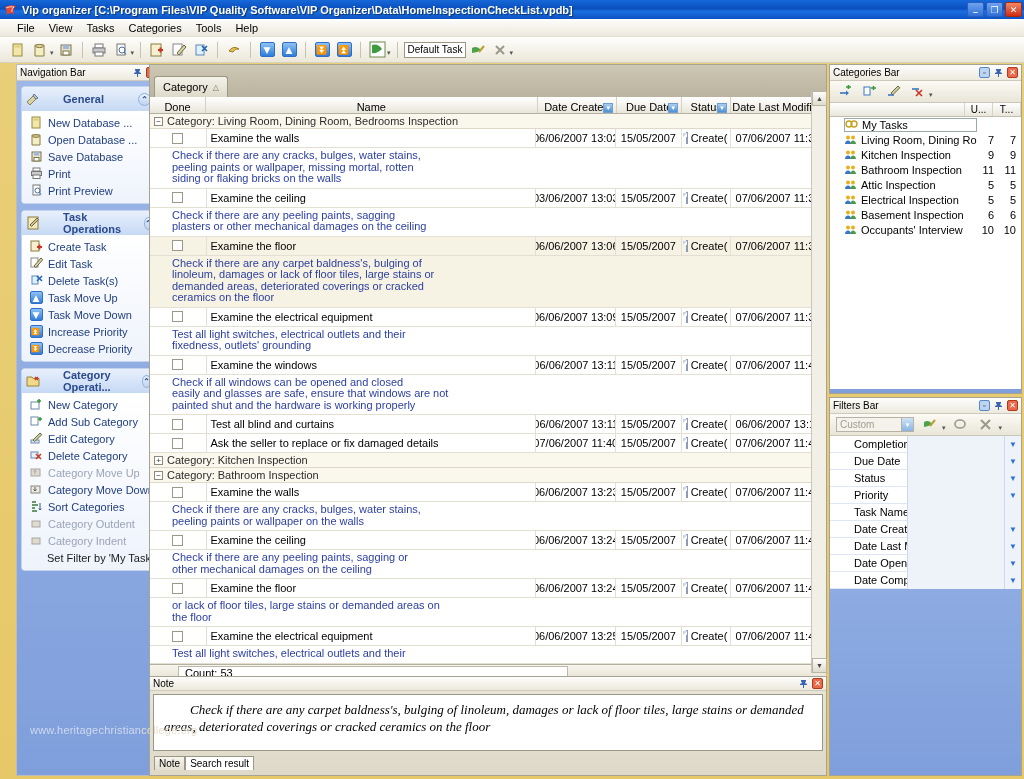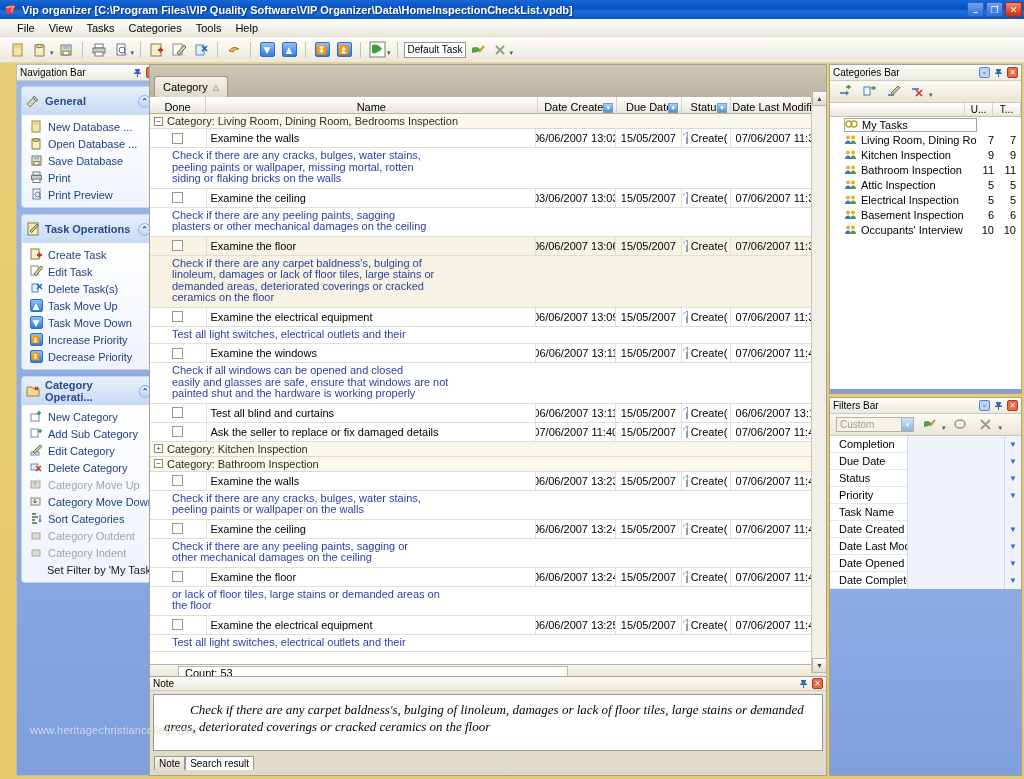--- a/index.html
+++ b/index.html
@@ -53,22 +53,22 @@
   .panel-cap{ height:16px; background:linear-gradient(#fdfdfb,#eceadf);
     display:flex;align-items:center; padding:0 3px; font-size:10px; color:#000;
     border-bottom:1px solid #cfcabb;}
   .cap-btns{ margin-left:auto; display:flex; gap:3px; align-items:center;}
   .capb{ width:11px;height:11px;display:flex;align-items:center;justify-content:center;font-size:9px;}
   .capb.x{ background:#e86a4a;border:1px solid #b03a1e;color:#fff;font-size:8px;border-radius:2px;}
   .capb.restore{ background:#bcd4f2;border:1px solid #5b86c4;color:#123;font-size:7px;border-radius:2px;}
 
   .navgroups{ padding:5px 4px; display:flex;flex-direction:column;gap:6px;}
   .navgroup{ border:1px solid #c4d4ef; border-radius:4px; overflow:hidden; background:#fff;}
-  .ng-head{ height:28px; background:linear-gradient(#e8f0fc,#c6d9f4);
-    display:flex;align-items:center; gap:5px; padding:0 4px;
+  .ng-head{ height:20px; background:linear-gradient(#e8f0fc,#c6d9f4);
+    display:flex;align-items:center; gap:23px; padding:12px 4px;
     font-weight:bold; color:#2a4a8c; font-size:11px; }
   .ng-head .chev{ margin-left:auto; width:13px;height:13px;border-radius:50%;
     background:linear-gradient(#eaf2fe,#bcd4f4); border:1px solid #8fb2e0;
     display:flex;align-items:center;justify-content:center; color:#2a4a8c; font-size:8px;}
   .ng-body{ background:linear-gradient(#ffffff,#eef3fc); padding:3px 0 4px 0;}
   .ng-item{ height:17px; display:flex;align-items:center; gap:5px; padding-left:7px;
     color:#22407f; font-size:11px; white-space:nowrap;}
   .ng-item.disabled{ color:#9aa5b8; }
   .ng-item.plain{ color:#1a1a1a; padding-left:25px; }
   .ic{ width:14px;height:14px;flex:0 0 14px;display:flex;align-items:center;justify-content:center;}
@@ -141,21 +141,21 @@
 
   .filterbar{ margin-top:3px; height:379px; border:1px solid #a6a394; background:linear-gradient(#9db8e8,#7f9fdc);}
   .fb-tools{ height:22px; background:linear-gradient(#fbfaf4,#e9e6d8); display:flex;align-items:center;gap:5px;padding-left:6px;
     border-bottom:1px solid #cbc7b8;}
   .fcombo{ width:78px;height:15px;border:1px solid #b7b3a4;background:#f4f2ea;font-size:10px;color:#a09c90;
     display:flex;align-items:center;padding-left:3px;}
   .fcombo .a{ margin-left:auto;width:12px;height:13px;background:linear-gradient(#cfe2f7,#8ab6e4);
     border-left:1px solid #b7b3a4;color:#fff;font-size:6px;display:flex;align-items:center;justify-content:center;}
   .flist{ background:#fff; height:auto; }
   .frow{ height:17px; display:flex; align-items:center; border-bottom:1px solid #dfe7f4; font-size:11px;}
-  .fname{ width:78px; padding-left:9px; border-right:1px solid #cfd8e8; height:17px; display:flex;align-items:center;
+  .fname{ width:78px; padding-left:24px; border-right:1px solid #cfd8e8; height:17px; display:flex;align-items:center;
      overflow:hidden;white-space:nowrap;}
   .fval{ flex:1; height:17px; background:#eef2f9; border-right:1px solid #cfd8e8;}
   .fdrop{ width:16px;height:17px; background:#eef2f9; display:flex;align-items:center;justify-content:center;
     color:#2f6fd6; font-size:8px;}
 
   
   .notepanel{ position:absolute; left:149px; top:676px; width:678px; height:100px;
      background:linear-gradient(#e9e6d8,#ded9c8); border:1px solid #a6a394;}
   .note-cap{ height:14px; background:linear-gradient(#fdfdfb,#ece9dd); display:flex;align-items:center;
      padding:0 3px; font-size:10px; border-bottom:1px solid #cfcabb;}
@@ -640,20 +640,21 @@
               <span class="cbx"></span>
             </div>
             <div class="tcell" style="width:367px">Examine the electrical equipment</div>
             <div class="tcell c" style="width:88px">06/06/2007 13:09</div>
             <div class="tcell c" style="width:72px">15/05/2007</div>
             <div class="tcell" style="width:54px"><span class="docico"></span>Create(</div>
             <div class="tcell c" style="width:105px">07/06/2007 11:39</div>
           </div>
           <div class="noterow">
             <div>Test all light switches, electrical outlets and their</div>
+            <div>fixedness, outlets' grounding</div>
           </div>
           <div class="trow">
             <div class="tcell c" style="width:62px">
               <span class="cbx"></span>
             </div>
             <div class="tcell" style="width:367px">Examine the windows</div>
             <div class="tcell c" style="width:88px">06/06/2007 13:11</div>
             <div class="tcell c" style="width:72px">15/05/2007</div>
             <div class="tcell" style="width:54px"><span class="docico"></span>Create(</div>
             <div class="tcell c" style="width:105px">07/06/2007 11:40</div>

